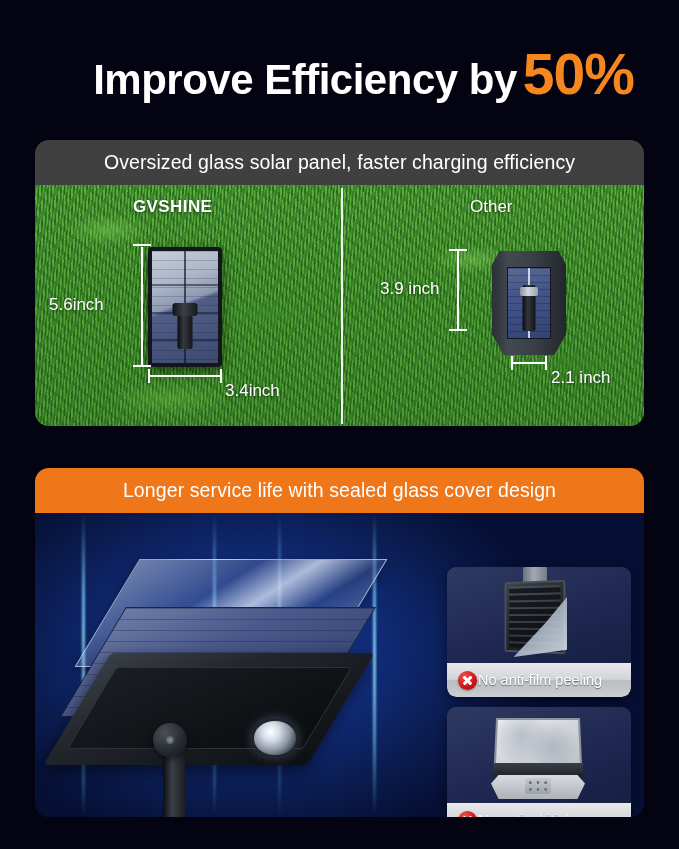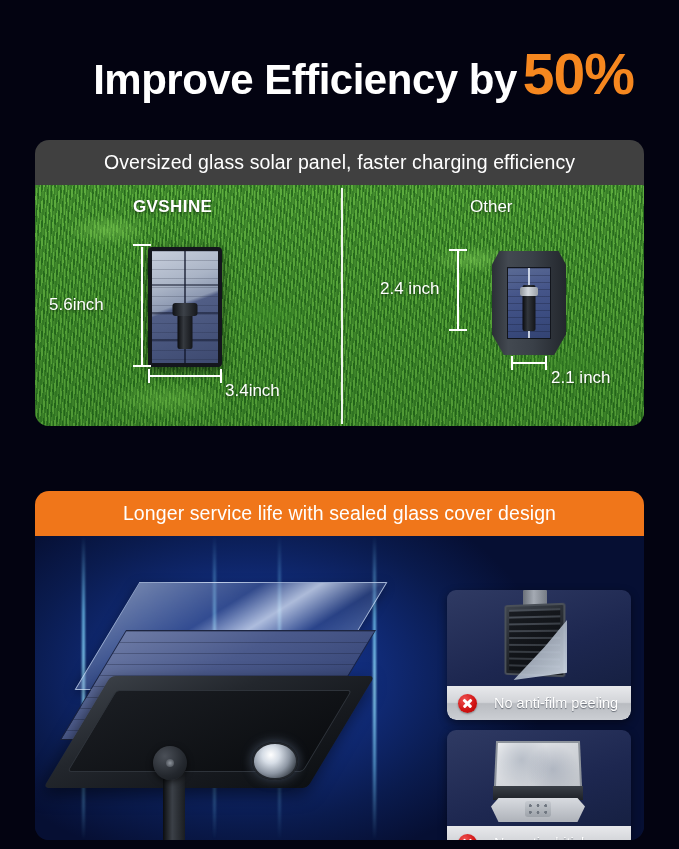--- a/index.html
+++ b/index.html
@@ -183,21 +183,20 @@
   .h2-l    { left:476px; top:171px; width:2px; height:14px; }
   .h2-r    { left:510px; top:171px; width:2px; height:14px; }
   .h2-text { left:516px; top:183px; }
 
   
   .section2 {
     position:absolute; left:35px; top:468px;
     width:609px; height:349px;
     border-radius:14px;
     overflow:hidden;
-    margin-top:23px;
   }
   .s2-banner { background:#F0761A; }
 
   .s2-body {
     position:absolute; left:0; top:45px; width:609px; height:304px;
     background:
       radial-gradient(ellipse 300px 200px at 35% 45%, #17399b 0%, #102a75 45%, #0a1b4e 75%, #060f33 100%),
       linear-gradient(#0a1a4a,#060e2e);
   }
   .streak {
@@ -280,21 +279,21 @@
   .inset-photo {
     position:relative;
     height:96px;
     background:linear-gradient(160deg,#2f3a63,#1d2750 60%,#162042);
   }
   .cap-bar {
     position:relative;
     height:34px;
     display:flex; align-items:center;
     padding-left:11px;
-    gap:17px;
+    gap:1px;
     background:linear-gradient(to bottom,#e8e9ec 0%,#d2d4d8 48%,#b9bcc1 52%,#cbced3 100%);
     border-radius:0 0 9px 9px;
   }
   .x-icon {
     flex:none;
     width:19px; height:19px; border-radius:50%;
     background:radial-gradient(circle at 35% 30%, #f05252, #cf1111 60%, #a90c0c);
     position:relative;
     box-shadow:0 1px 2px rgba(0,0,0,.35);
   }
@@ -402,21 +401,21 @@
     <div class="dim-text v1-text">5.6inch</div>
 
     <div class="dim-line h1-line"></div>
     <div class="dim-cap h1-l"></div>
     <div class="dim-cap h1-r"></div>
     <div class="dim-text h1-text">3.4inch</div>
 
     <div class="dim-line v2-line"></div>
     <div class="dim-cap v2-t"></div>
     <div class="dim-cap v2-b"></div>
-    <div class="dim-text v2-text">2.4 inch</div>
+    <div class="dim-text v2-text">3.9 inch</div>
 
     <div class="dim-line h2-line"></div>
     <div class="dim-cap h2-l"></div>
     <div class="dim-cap h2-r"></div>
     <div class="dim-text h2-text">2.1 inch</div>
   </div>
 </div>
 
 <div class="section2">
 

